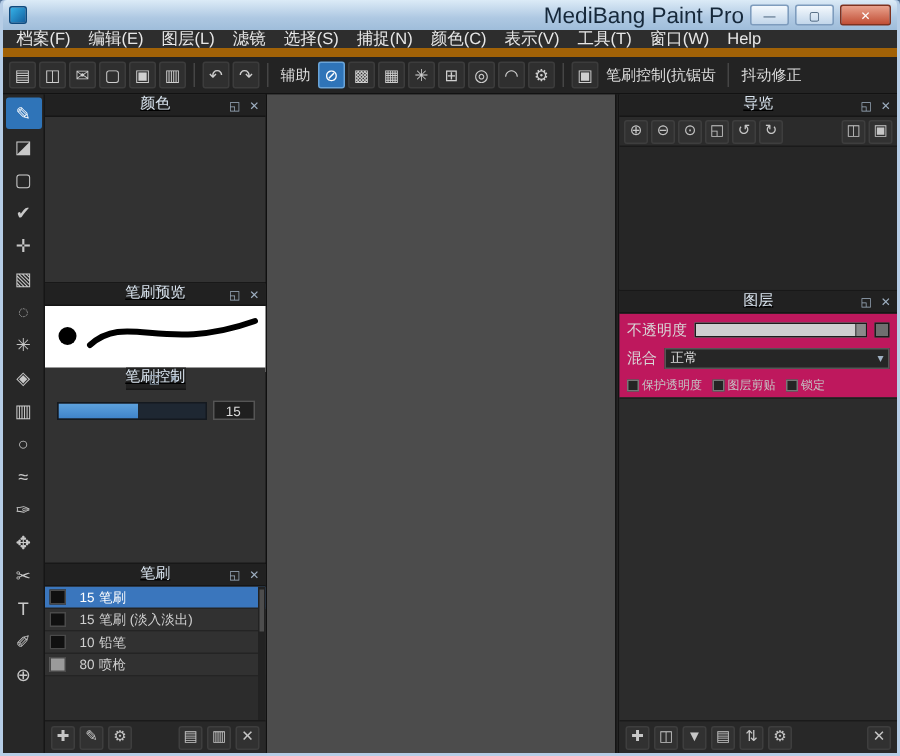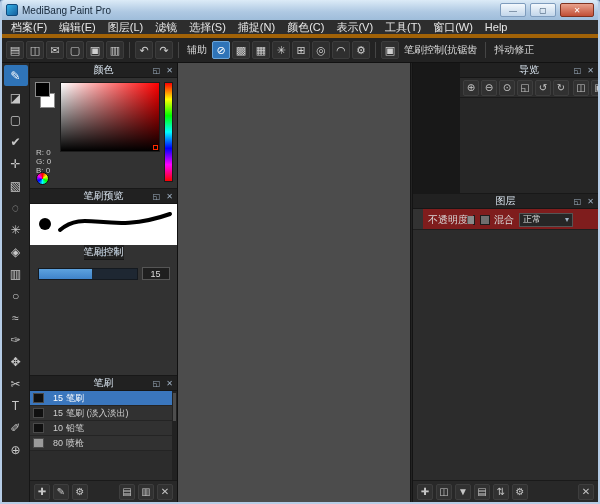--- a/index.html
+++ b/index.html
@@ -4,27 +4,27 @@
 <style>
   *{margin:0;padding:0;box-sizing:border-box;font-family:"Liberation Sans","DejaVu Sans",sans-serif;}
   body{background:#777;}
   .window{width:600px;height:504px;background:#b6cde6;padding:0 2px 2px;position:relative;
           box-shadow:0 0 0 1px #4f6e94;border-radius:3px 3px 0 0;}
   
   .titlebar{height:20px;display:flex;align-items:center;gap:4px;padding:0 4px;
             background:linear-gradient(#dcebf7,#aec8e2 60%,#9fbdda);border-radius:3px 3px 0 0;}
   .app-icon{width:12px;height:12px;border-radius:2px;background:linear-gradient(135deg,#35b2e8,#145f9e);
             border:1px solid #0e4a7e;flex:none;}
-  .title-text{flex:1;font-size:10px;color:#16283a;white-space:nowrap;overflow:hidden;}
+  .title-text{flex:1;font-size:15px;color:#16283a;white-space:nowrap;overflow:hidden;text-align:right;}
   .win-btn{width:26px;height:14px;display:flex;align-items:center;justify-content:center;font-size:8px;
            color:#2f4a66;background:linear-gradient(#f4f9fd,#c2d6ea);border:1px solid #7e9cbd;border-radius:2px;}
   .win-btn.close{width:34px;background:linear-gradient(#e9a28d,#c14f36);border-color:#7e3220;color:#fff;}
   
   .app{height:482px;background:#2b2b2b;display:flex;flex-direction:column;overflow:hidden;}
-  .menubar{height:18px;background:#2d2d2d;border-bottom:4px solid #a16207;display:flex;align-items:center;padding-left:3px;}
+  .menubar{height:18px;background:#2d2d2d;border-bottom:6px solid #a16207;display:flex;align-items:center;padding-left:3px;}
   .menu-item{font-size:11px;color:#e8e8e8;padding:0 6px;line-height:17px;cursor:default;white-space:nowrap;}
   .toolbar{height:25px;background:#232323;border-bottom:1px solid #121212;display:flex;align-items:center;gap:2px;padding:0 4px;}
   .tb-btn{width:18px;height:18px;flex:none;display:flex;align-items:center;justify-content:center;
           font-size:11px;color:#cfcfcf;background:#2f2f2f;border:1px solid #3c3c3c;border-radius:2px;}
   .tb-btn.active{background:#2f74b8;border-color:#6aa4d8;color:#fff;}
   .tb-sep{width:1px;height:16px;background:#454545;margin:0 3px;flex:none;}
   .tb-label{font-size:10px;color:#ddd;margin:0 3px;white-space:nowrap;}
   
   .main{flex:1;display:flex;min-height:0;}
   .toolstrip{width:28px;background:#272727;border-right:1px solid #161616;display:flex;flex-direction:column;
@@ -32,21 +32,21 @@
   .tool-btn{width:24px;height:21px;display:flex;align-items:center;justify-content:center;border-radius:2px;
             font-size:12px;color:#c8c8c8;}
   .tool-btn.active{background:#2f74b8;color:#fff;}
   .left-col{width:148px;flex:none;background:#181818;display:flex;flex-direction:column;gap:1px;border-right:1px solid #101010;}
   .right-col{width:185px;flex:none;background:#181818;display:flex;flex-direction:column;gap:1px;}
   .canvas{flex:1;background:#4c4c4c;}
   .splitter{width:3px;background:#232323;border-left:1px solid #141414;border-right:1px solid #141414;flex:none;}
   
   .panel{background:#323232;display:flex;flex-direction:column;min-height:0;}
   .panel-header{height:15px;flex:none;background:#212121;border-bottom:1px solid #161616;position:relative;
-                display:flex;align-items:center;justify-content:center;}
+                display:flex;align-items:center;justify-content:center;text-decoration:underline;}
   .panel-title{font-size:10px;color:#d9e4ef;line-height:14px;}
   .ph-btns{position:absolute;right:2px;top:0;height:15px;display:flex;align-items:center;gap:2px;}
   .ph-btn{font-size:8px;color:#9fb0c2;width:11px;text-align:center;}
   
   .color-content{position:relative;flex:1;}
   .swatch{position:absolute;width:15px;height:15px;border:1px solid #8a8a8a;}
   .swatch.fg{left:5px;top:4px;background:#000;z-index:2;}
   .swatch.bg{left:10px;top:15px;background:#fff;z-index:1;}
   .sv-box{position:absolute;left:30px;top:4px;width:100px;height:70px;border:1px solid #1c1c1c;
           background:linear-gradient(to bottom,rgba(0,0,0,0),#000),linear-gradient(to right,#fff,#f00);}
@@ -79,21 +79,21 @@
   .panel-footer{height:22px;flex:none;background:#282828;border-top:1px solid #1a1a1a;display:flex;
                 align-items:center;gap:3px;padding:0 4px;}
   .pf-btn{width:16px;height:16px;display:flex;align-items:center;justify-content:center;font-size:10px;
           color:#c6c6c6;background:#313131;border:1px solid #3e3e3e;border-radius:2px;flex:none;}
   .pf-spacer{flex:1;}
   
   .nav-toolbar{height:20px;flex:none;background:#2b2b2b;border-bottom:1px solid #1a1a1a;display:flex;
                align-items:center;gap:2px;padding:0 3px;}
   .nav-preview{flex:1;background:#262626;}
   
-  .layer-controls{flex:none;padding:3px 5px 2px;display:flex;flex-direction:row;gap:4px;background:#7f1d1d;margin-left:10px;}
+  .layer-controls{flex:none;padding:3px 5px 2px;display:flex;flex-direction:column;gap:4px;background:#be185d;}
   .lc-row{display:flex;align-items:center;gap:5px;height:15px;}
   .lc-label{font-size:10px;color:#d8d8d8;white-space:nowrap;}
   .opacity-track{flex:1;height:10px;background:#cfcfcf;border:1px solid #1c1c1c;position:relative;}
   .opacity-thumb{position:absolute;right:0;top:0;bottom:0;width:7px;background:#8a8a8a;border-left:1px solid #555;}
   .opacity-end{width:10px;height:10px;background:#6f6f6f;border:1px solid #1c1c1c;flex:none;}
   .blend-select{flex:1;height:14px;background:#262626;border:1px solid #555;display:flex;align-items:center;
                 padding:0 3px;font-size:9px;color:#ddd;gap:24px;}
   .blend-select .arrow{margin-left:auto;font-size:8px;color:#9fb0c2;}
   .chk-row{display:flex;align-items:center;gap:7px;height:13px;}
   .chk{display:flex;align-items:center;gap:2px;font-size:8px;color:#c4c4c4;white-space:nowrap;}
@@ -181,34 +181,20 @@
       <div class="left-col">
 
         <div class="panel" style="height:125px;">
           <div class="panel-header">
             <span class="panel-title">颜色</span>
             <span class="ph-btns">
               <span class="ph-btn">◱</span>
               <span class="ph-btn">✕</span>
             </span>
           </div>
-          <div class="color-content">
-            <span class="swatch fg"></span>
-            <span class="swatch bg"></span>
-            <div class="sv-box">
-              <span class="sv-marker"></span>
-            </div>
-            <div class="hue-strip"></div>
-            <div class="rgb">
-              <div>R: 0</div>
-              <div>G: 0</div>
-              <div>B: 0</div>
-            </div>
-            <span class="wheel-toggle"></span>
-          </div>
         </div>
 
         <div class="panel" style="height:55px;">
           <div class="panel-header">
             <span class="panel-title">笔刷预览</span>
             <span class="ph-btns">
               <span class="ph-btn">◱</span>
               <span class="ph-btn">✕</span>
             </span>
           </div>
@@ -281,21 +267,21 @@
             <span class="pf-btn">✕</span>
           </div>
         </div>
       </div>
 
       <div class="canvas"></div>
       <div class="splitter"></div>
 
       <div class="right-col">
 
-        <div class="panel" style="height:130px;margin-left:47px;">
+        <div class="panel" style="height:130px;">
           <div class="panel-header">
             <span class="panel-title">导览</span>
             <span class="ph-btns">
               <span class="ph-btn">◱</span>
               <span class="ph-btn">✕</span>
             </span>
           </div>
           <div class="nav-toolbar">
             <span class="pf-btn">⊕</span>
             <span class="pf-btn">⊖</span>
@@ -326,20 +312,34 @@
               </div>
               <span class="opacity-end"></span>
             </div>
             <div class="lc-row">
               <span class="lc-label">混合</span>
               <div class="blend-select">
                 <span>正常</span>
                 <span class="arrow">▾</span>
               </div>
             </div>
+            <div class="chk-row">
+              <span class="chk">
+                <span class="box"></span>
+                <span>保护透明度</span>
+              </span>
+              <span class="chk">
+                <span class="box"></span>
+                <span>图层剪贴</span>
+              </span>
+              <span class="chk">
+                <span class="box"></span>
+                <span>锁定</span>
+              </span>
+            </div>
           </div>
           <div class="layer-list"></div>
           <div class="panel-footer">
             <span class="pf-btn">✚</span>
             <span class="pf-btn">◫</span>
             <span class="pf-btn">▼</span>
             <span class="pf-btn">▤</span>
             <span class="pf-btn">⇅</span>
             <span class="pf-btn">⚙</span>
             <span class="pf-spacer"></span>

